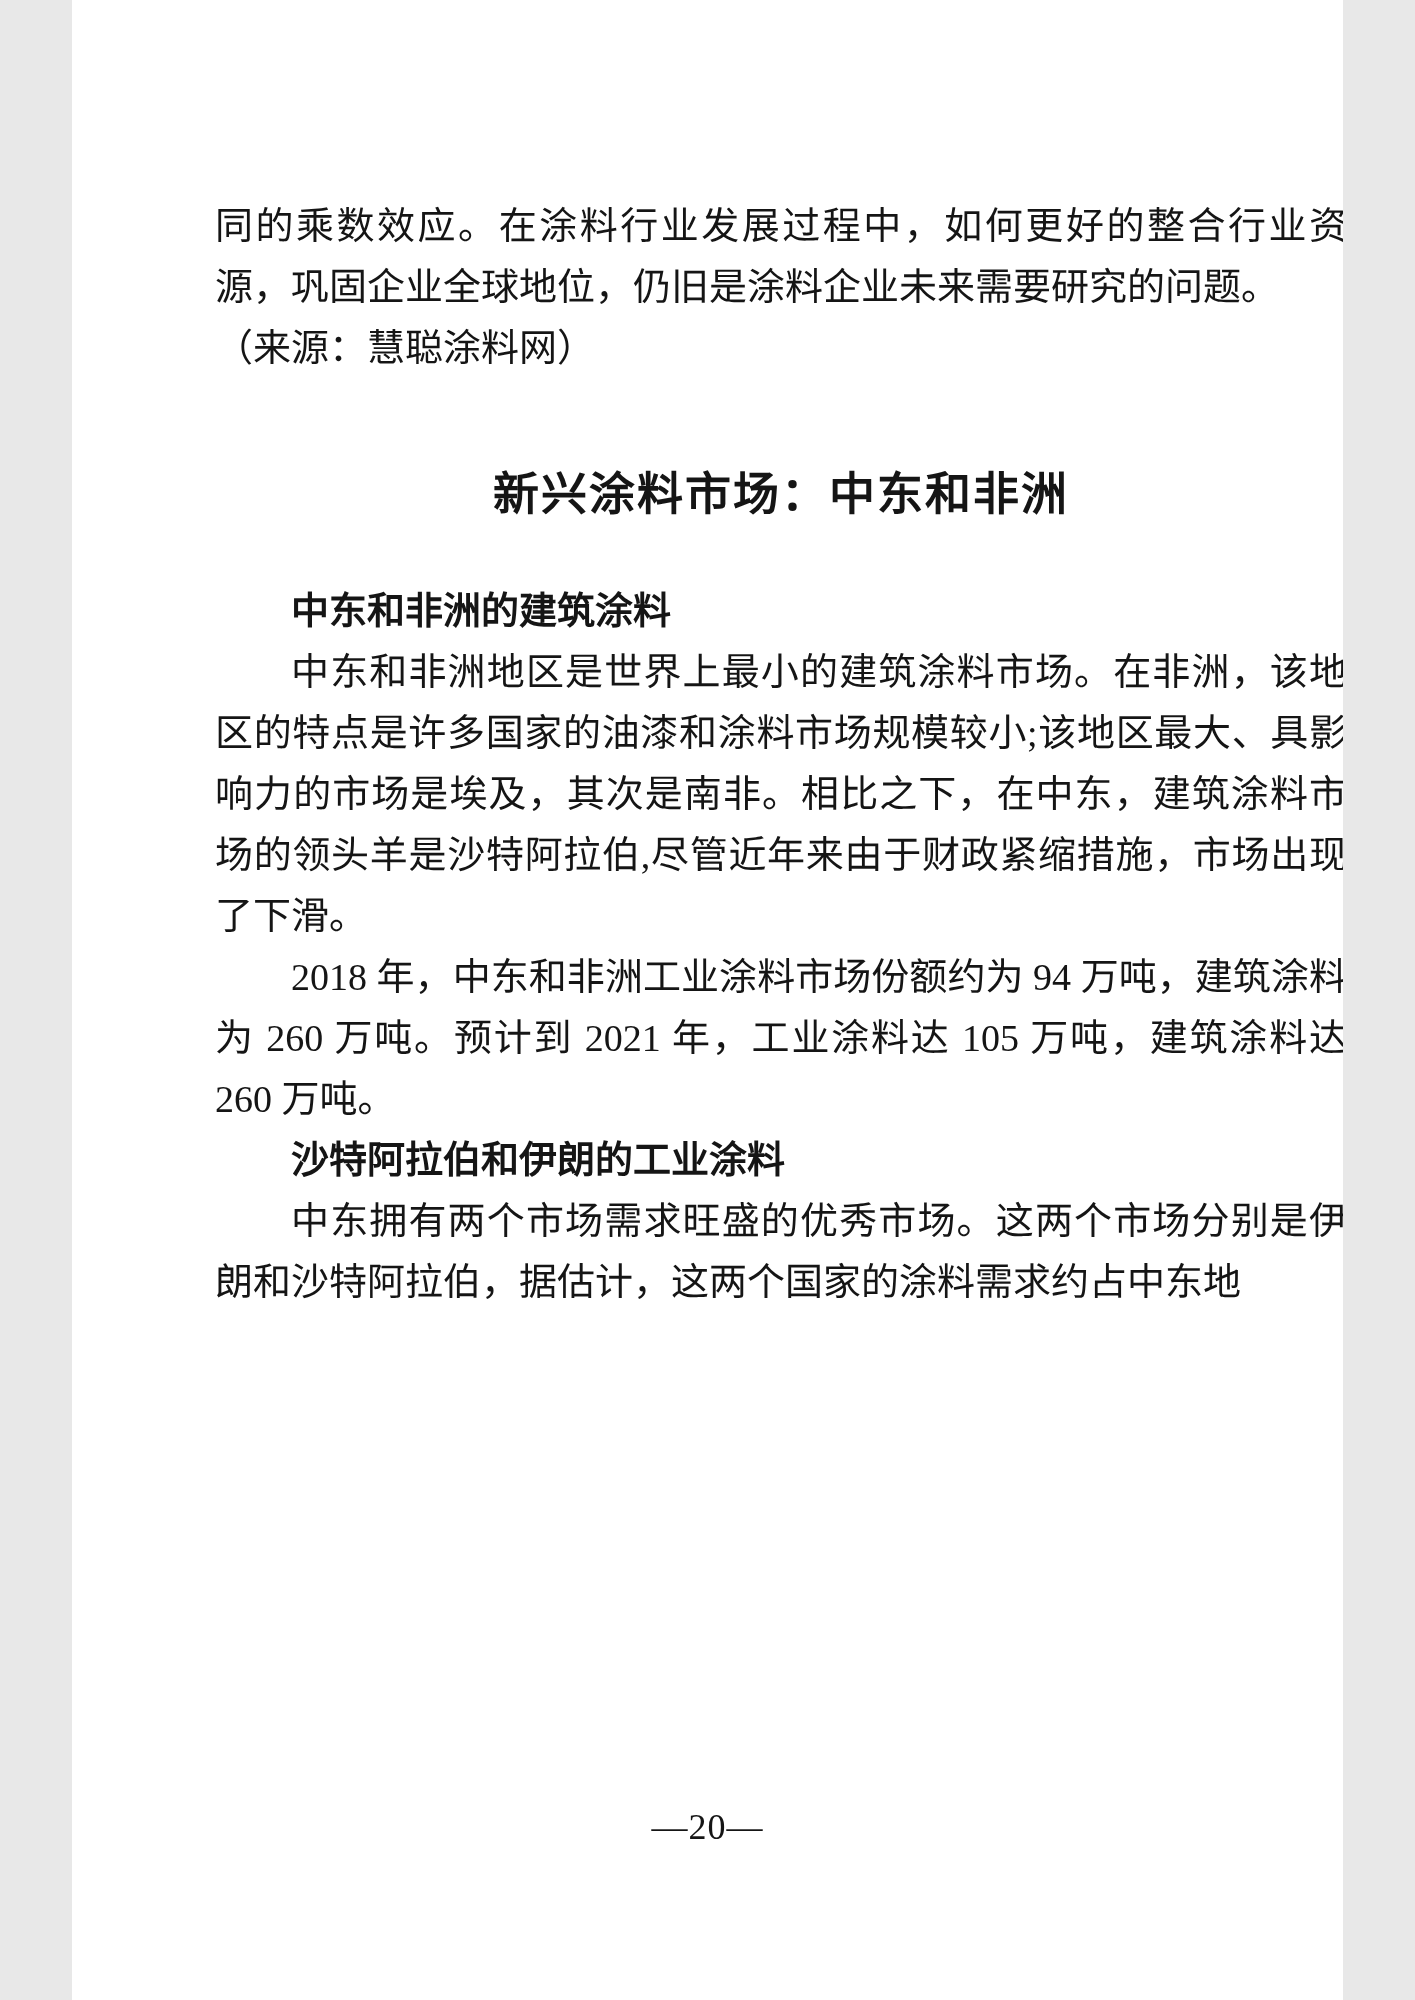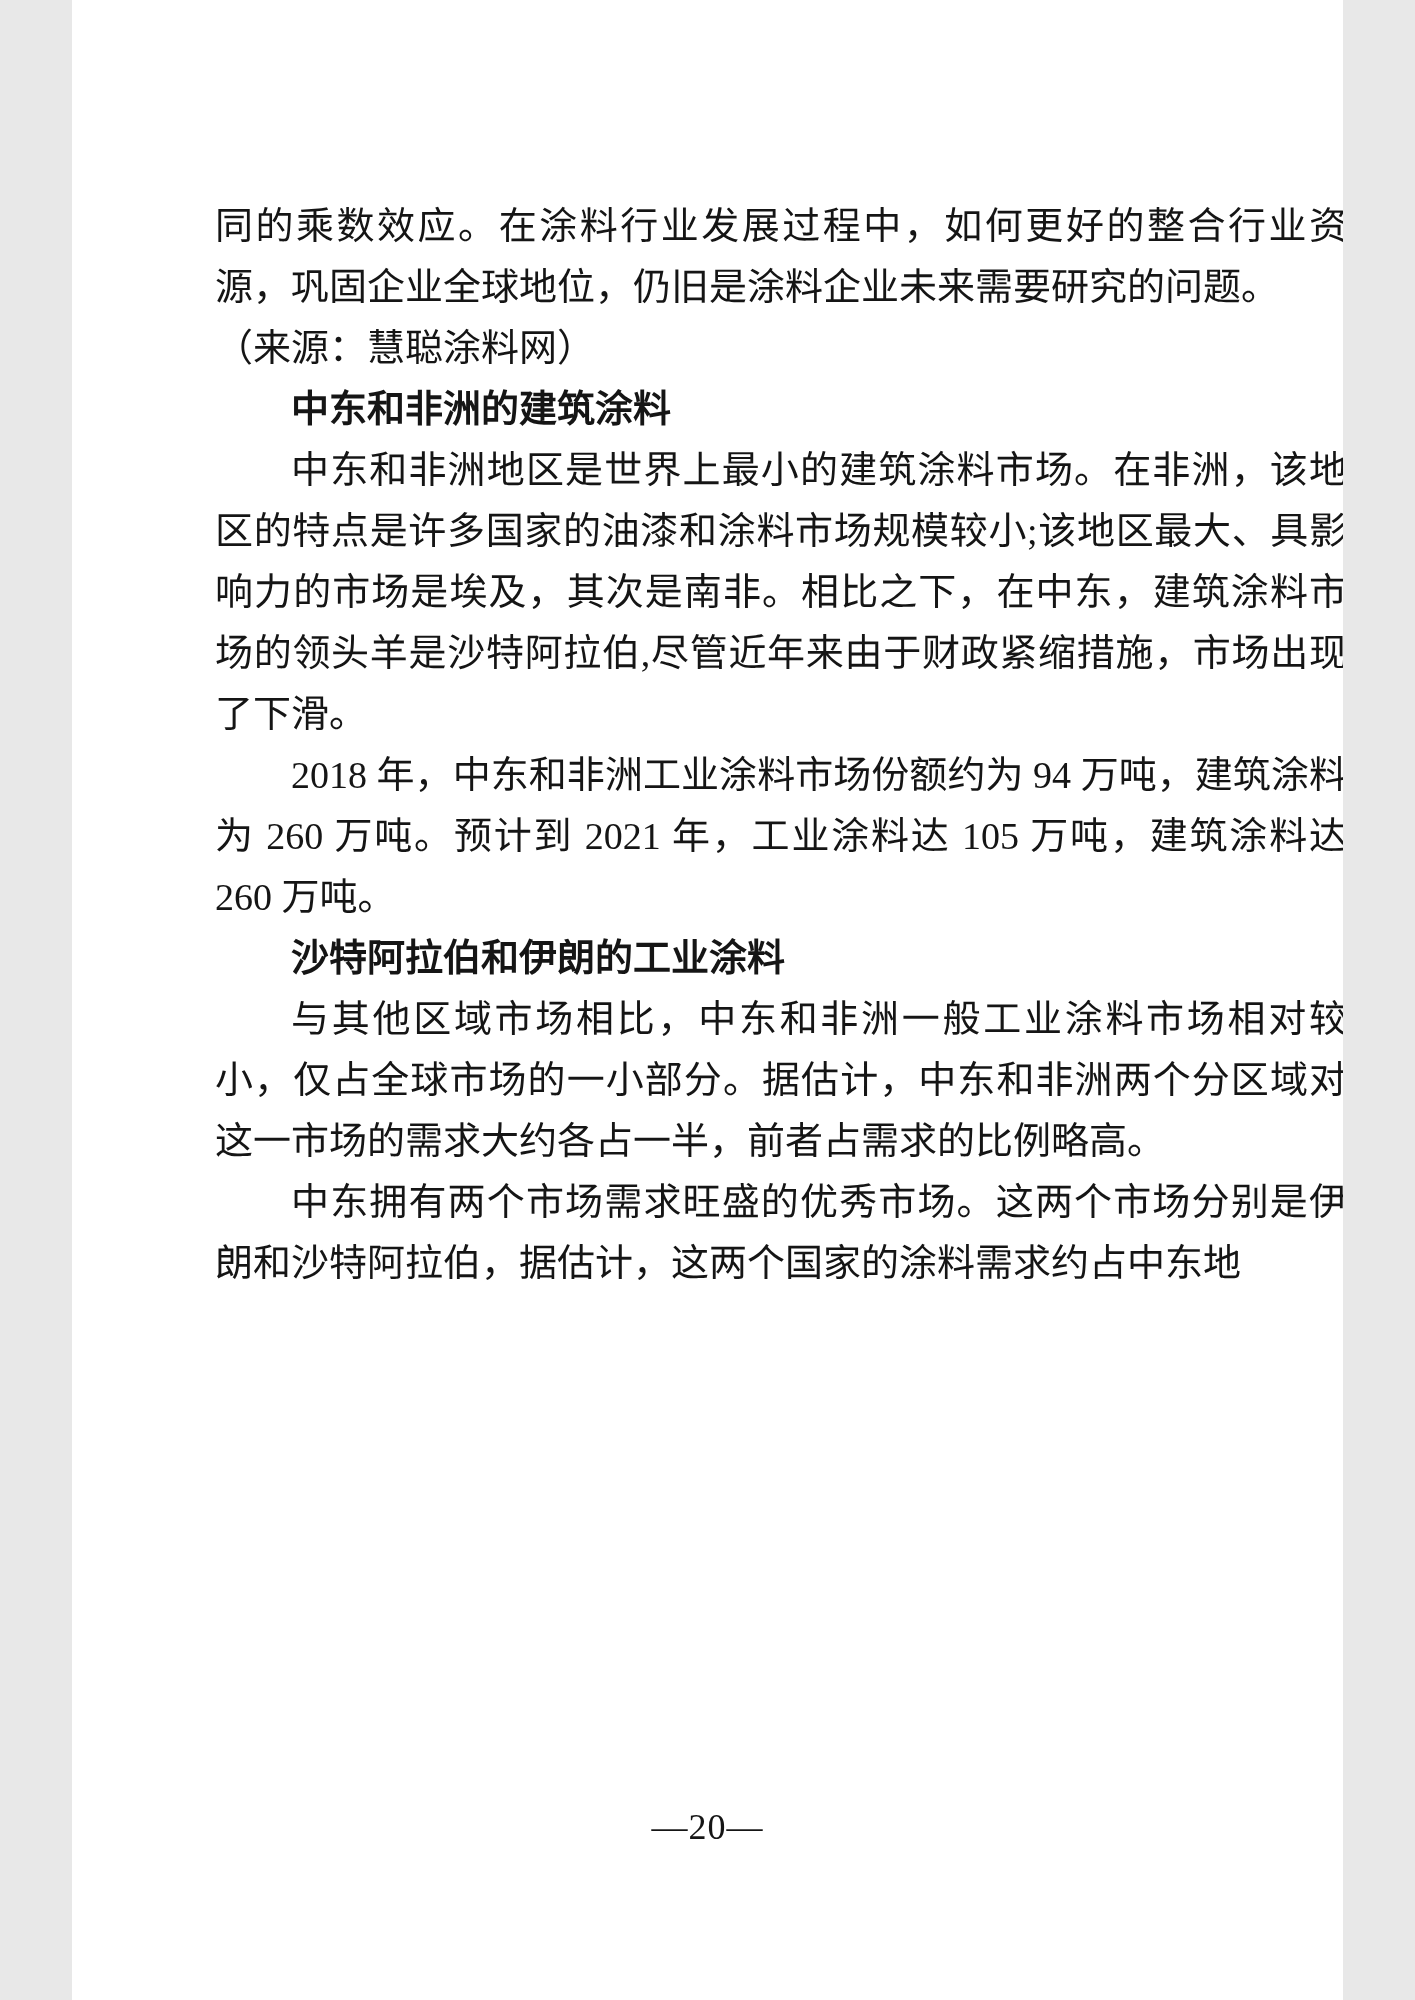--- a/index.html
+++ b/index.html
@@ -58,30 +58,30 @@
 </head>
 <body>
 
 <div class="page">
   <div class="content">
 
     <p class="justify">同的乘数效应。在涂料行业发展过程中，如何更好的整合行业资源，巩固企业全球地位，仍旧是涂料企业未来需要研究的问题。</p>
 
     <p class="source-line">（来源：慧聪涂料网）</p>
 
+    <h1 class="article-title">新兴涂料市场：中东和非洲</h1>
 
     <p class="section-heading">中东和非洲的建筑涂料</p>
 
     <p class="justify indent">中东和非洲地区是世界上最小的建筑涂料市场。在非洲，该地区的特点是许多国家的油漆和涂料市场规模较小;该地区最大、具影响力的市场是埃及，其次是南非。相比之下，在中东，建筑涂料市场的领头羊是沙特阿拉伯,尽管近年来由于财政紧缩措施，市场出现了下滑。</p>
 
     <p class="justify indent">2018 年，中东和非洲工业涂料市场份额约为 94 万吨，建筑涂料为 260 万吨。预计到 2021 年，工业涂料达 105 万吨，建筑涂料达 260 万吨。</p>
 
 
     <p class="section-heading">沙特阿拉伯和伊朗的工业涂料</p>
 
-    <p class="justify indent">与其他区域市场相比，中东和非洲一般工业涂料市场相对较小，仅占全球市场的一小部分。据估计，中东和非洲两个分区域对这一市场的需求大约各占一半，前者占需求的比例略高。</p>
 
     <p class="justify indent">中东拥有两个市场需求旺盛的优秀市场。这两个市场分别是伊朗和沙特阿拉伯，据估计，这两个国家的涂料需求约占中东地</p>
 
   </div>
 
   <div class="page-number">—20—</div>
 </div>
 
 </body></html>

